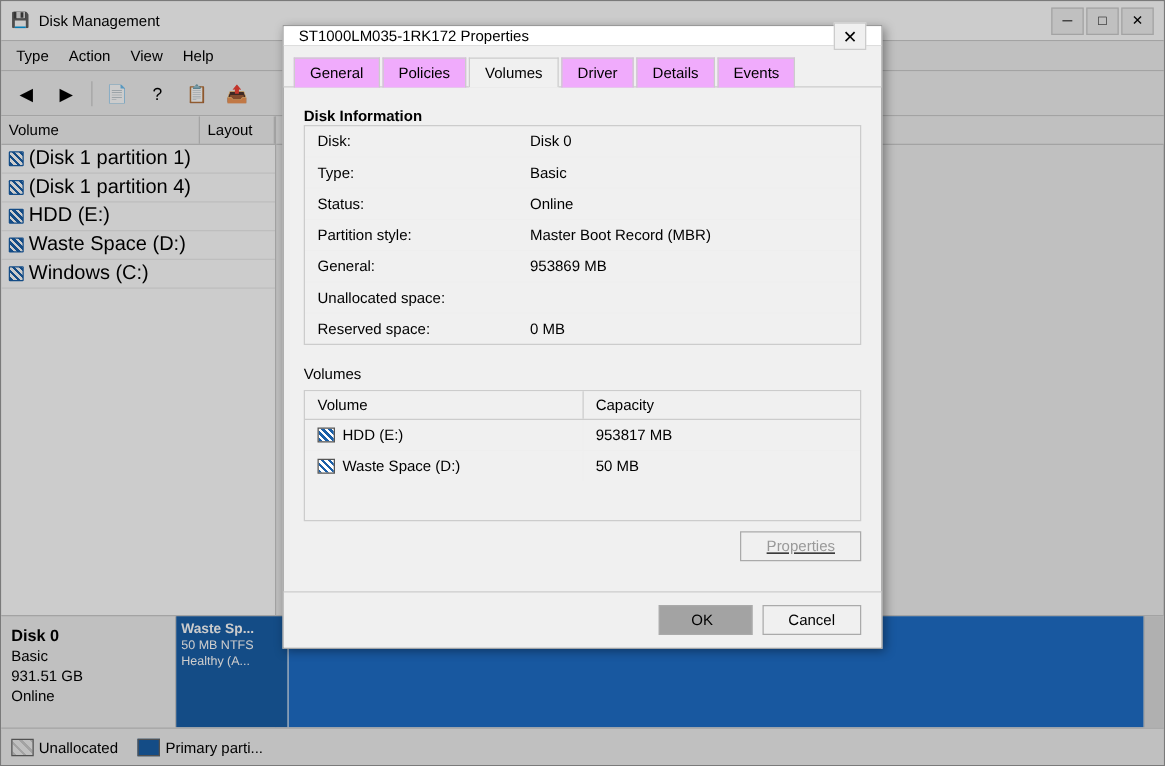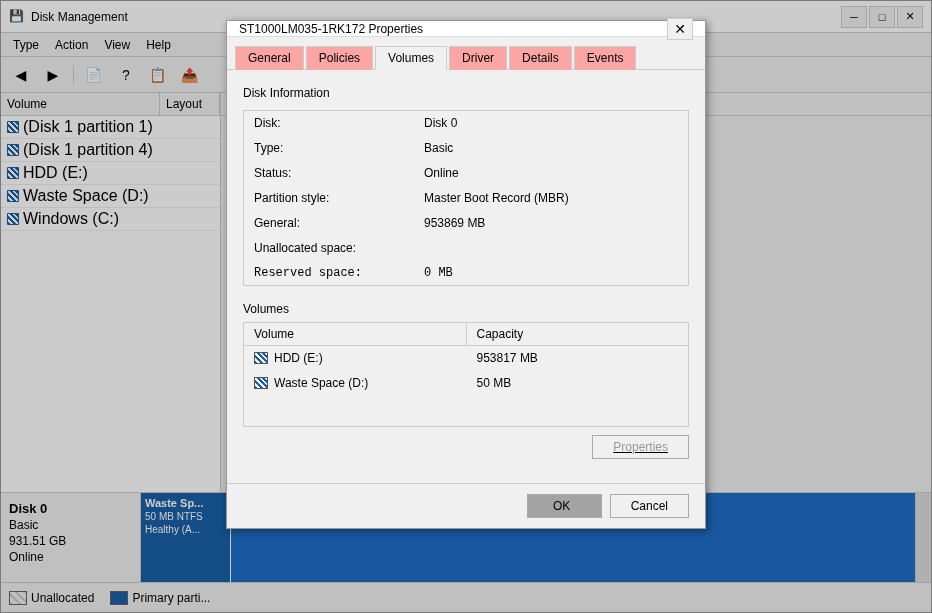--- a/index.html
+++ b/index.html
@@ -318,47 +318,46 @@
       padding: 8px 8px 0 8px;
       border-bottom: 1px solid #ccc;
       gap: 2px;
     }
     .tab {
       padding: 4px 12px;
       cursor: pointer;
       font-size: 12px;
       border: 1px solid #ccc;
       border-bottom: none;
-      background: #fca5a5;
+      background: #f0abfc;
       color: #000;
       position: relative;
       top: 1px;
     }
     .tab.active {
       background: #f0f0f0;
       border-bottom: 1px solid #f0f0f0;
       z-index: 1;
     }
 
     
     .dialog-content {
       padding: 16px;
     }
 
     
     .section-title {
       font-size: 12px;
-      font-weight: normal;
-      margin-bottom: 10px;
+      font-weight: bold;
     }
     .info-row {
       display: flex;
       border-bottom: 1px solid #eee;
     }
-    .info-row:last-child { border-bottom: none; font-family: Liberation Mono, monospace; }
+    .info-row:last-child { border-bottom: none; }
     .info-label {
       width: 170px;
       padding: 5px 10px;
       color: #000;
       font-size: 12px;
     }
     .info-value {
       flex: 1;
       padding: 5px 10px;
       font-size: 12px;

